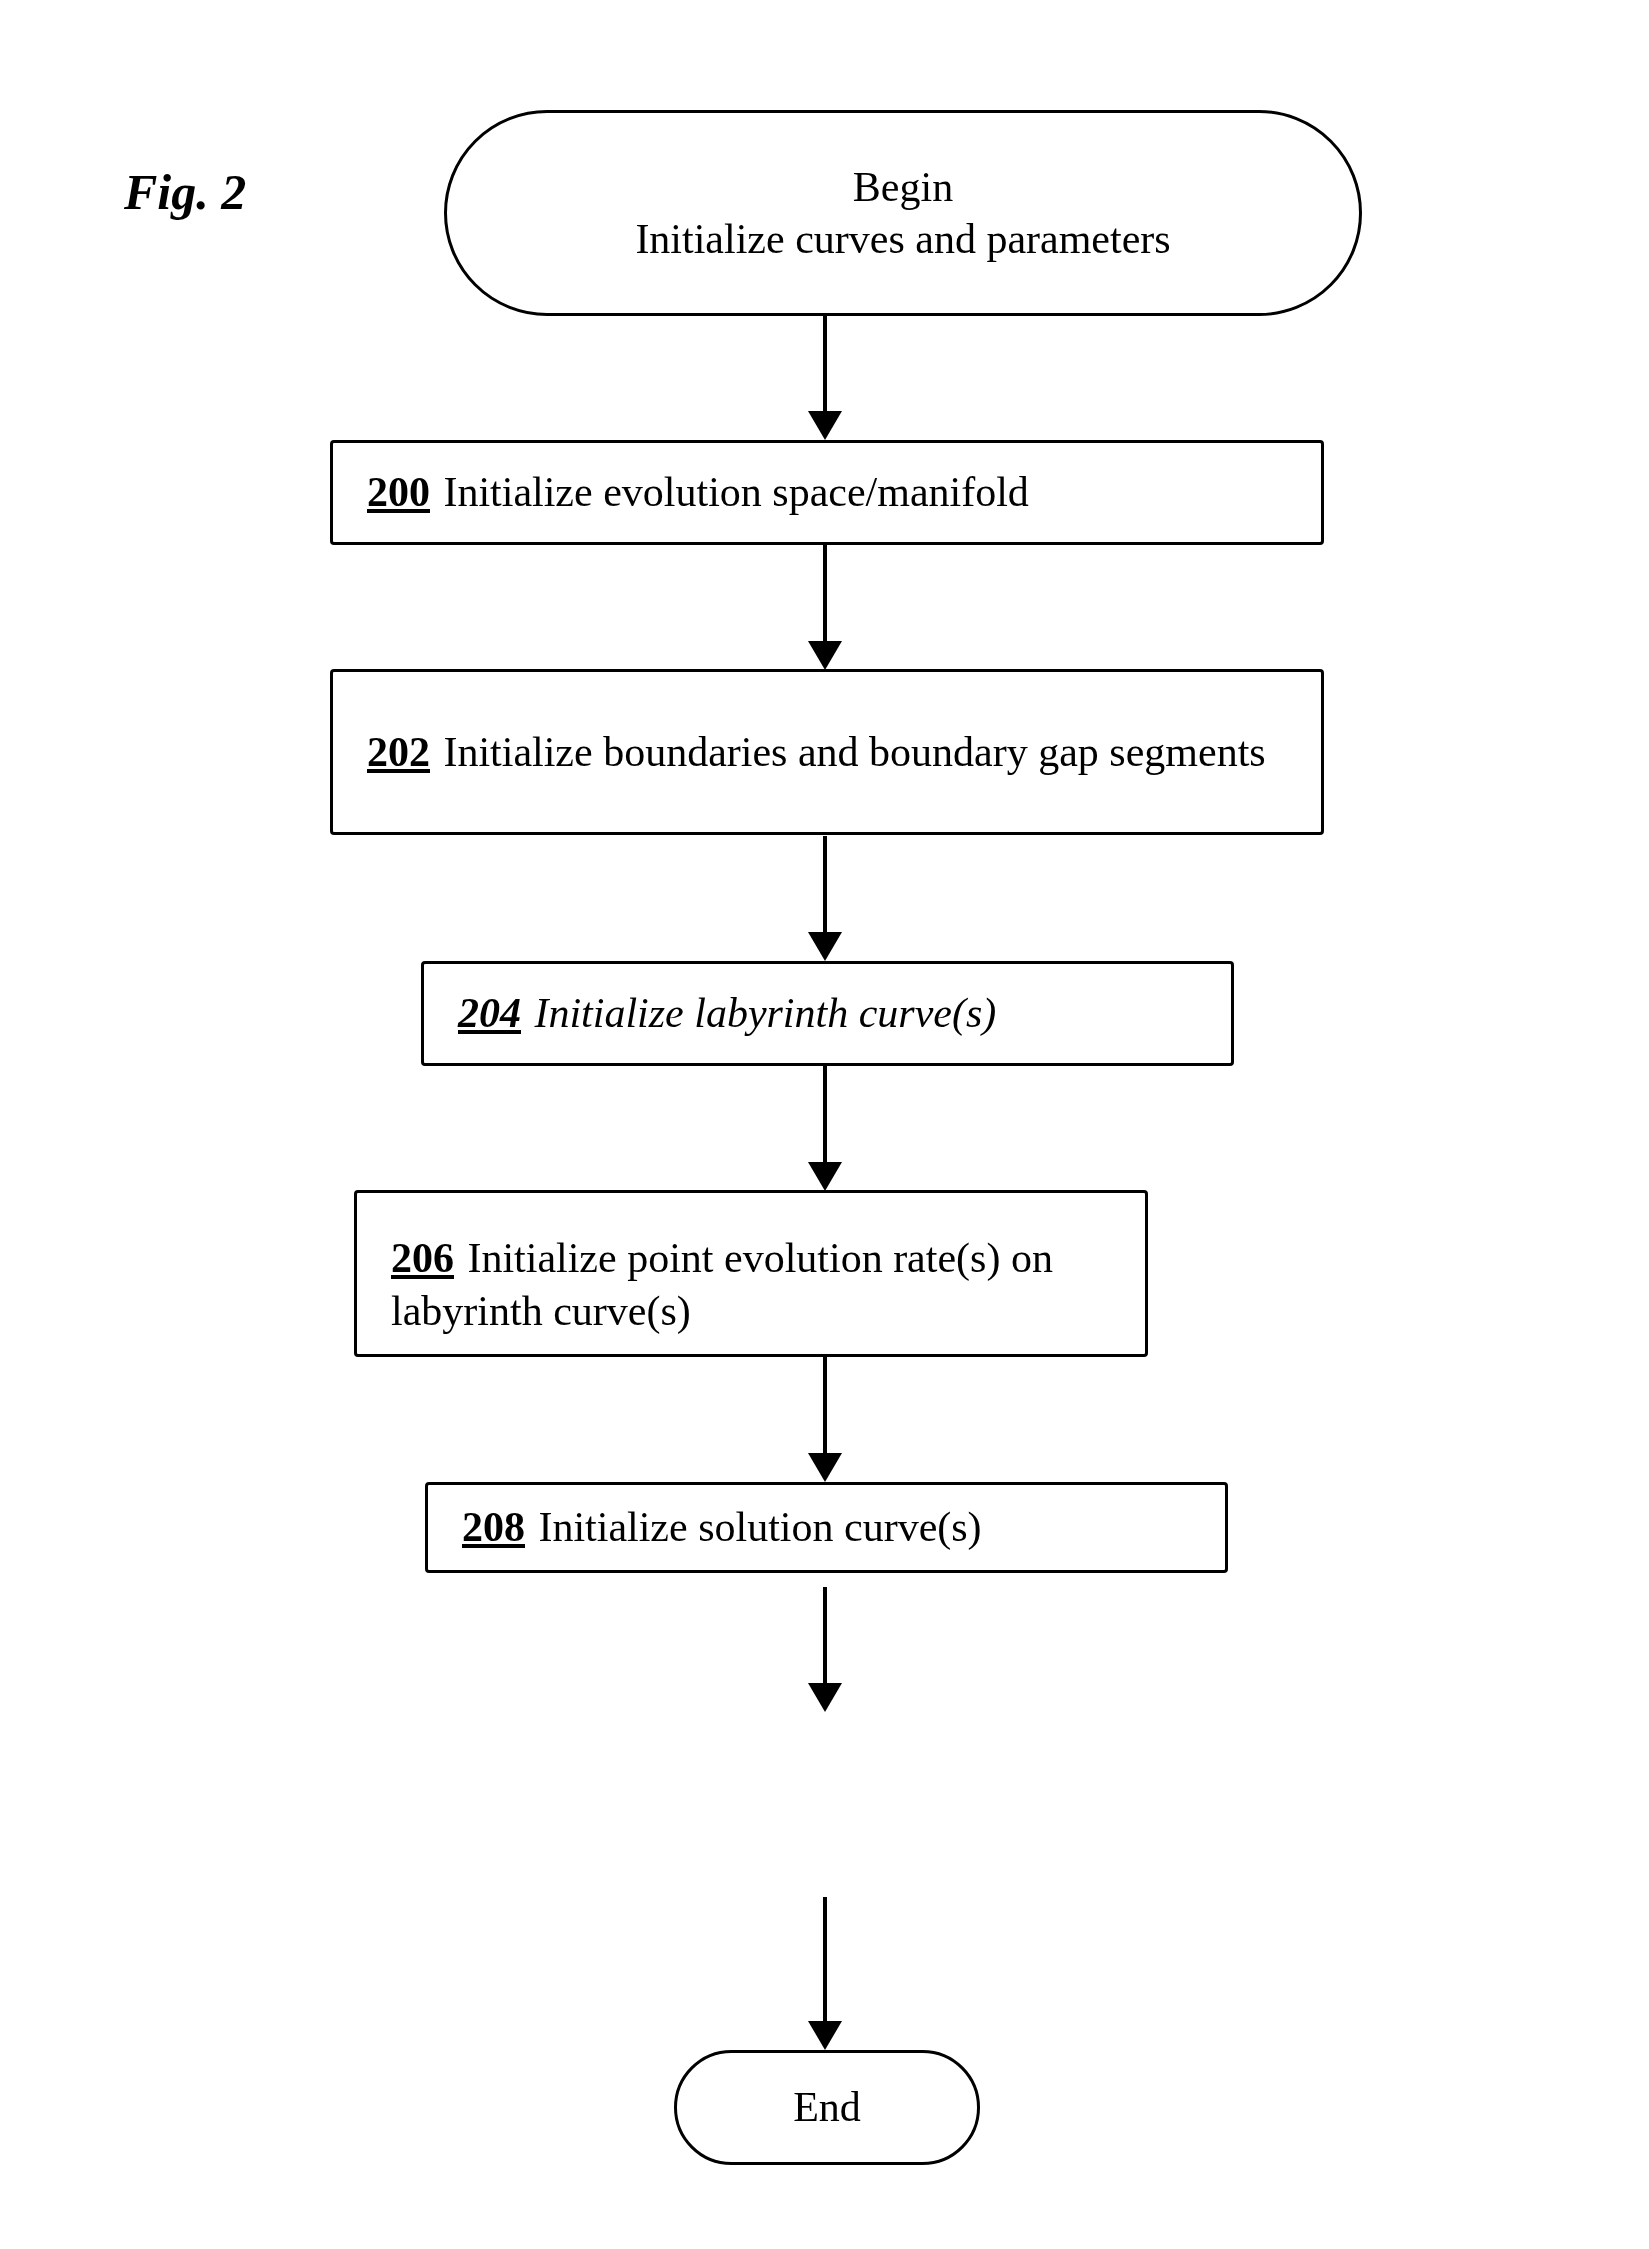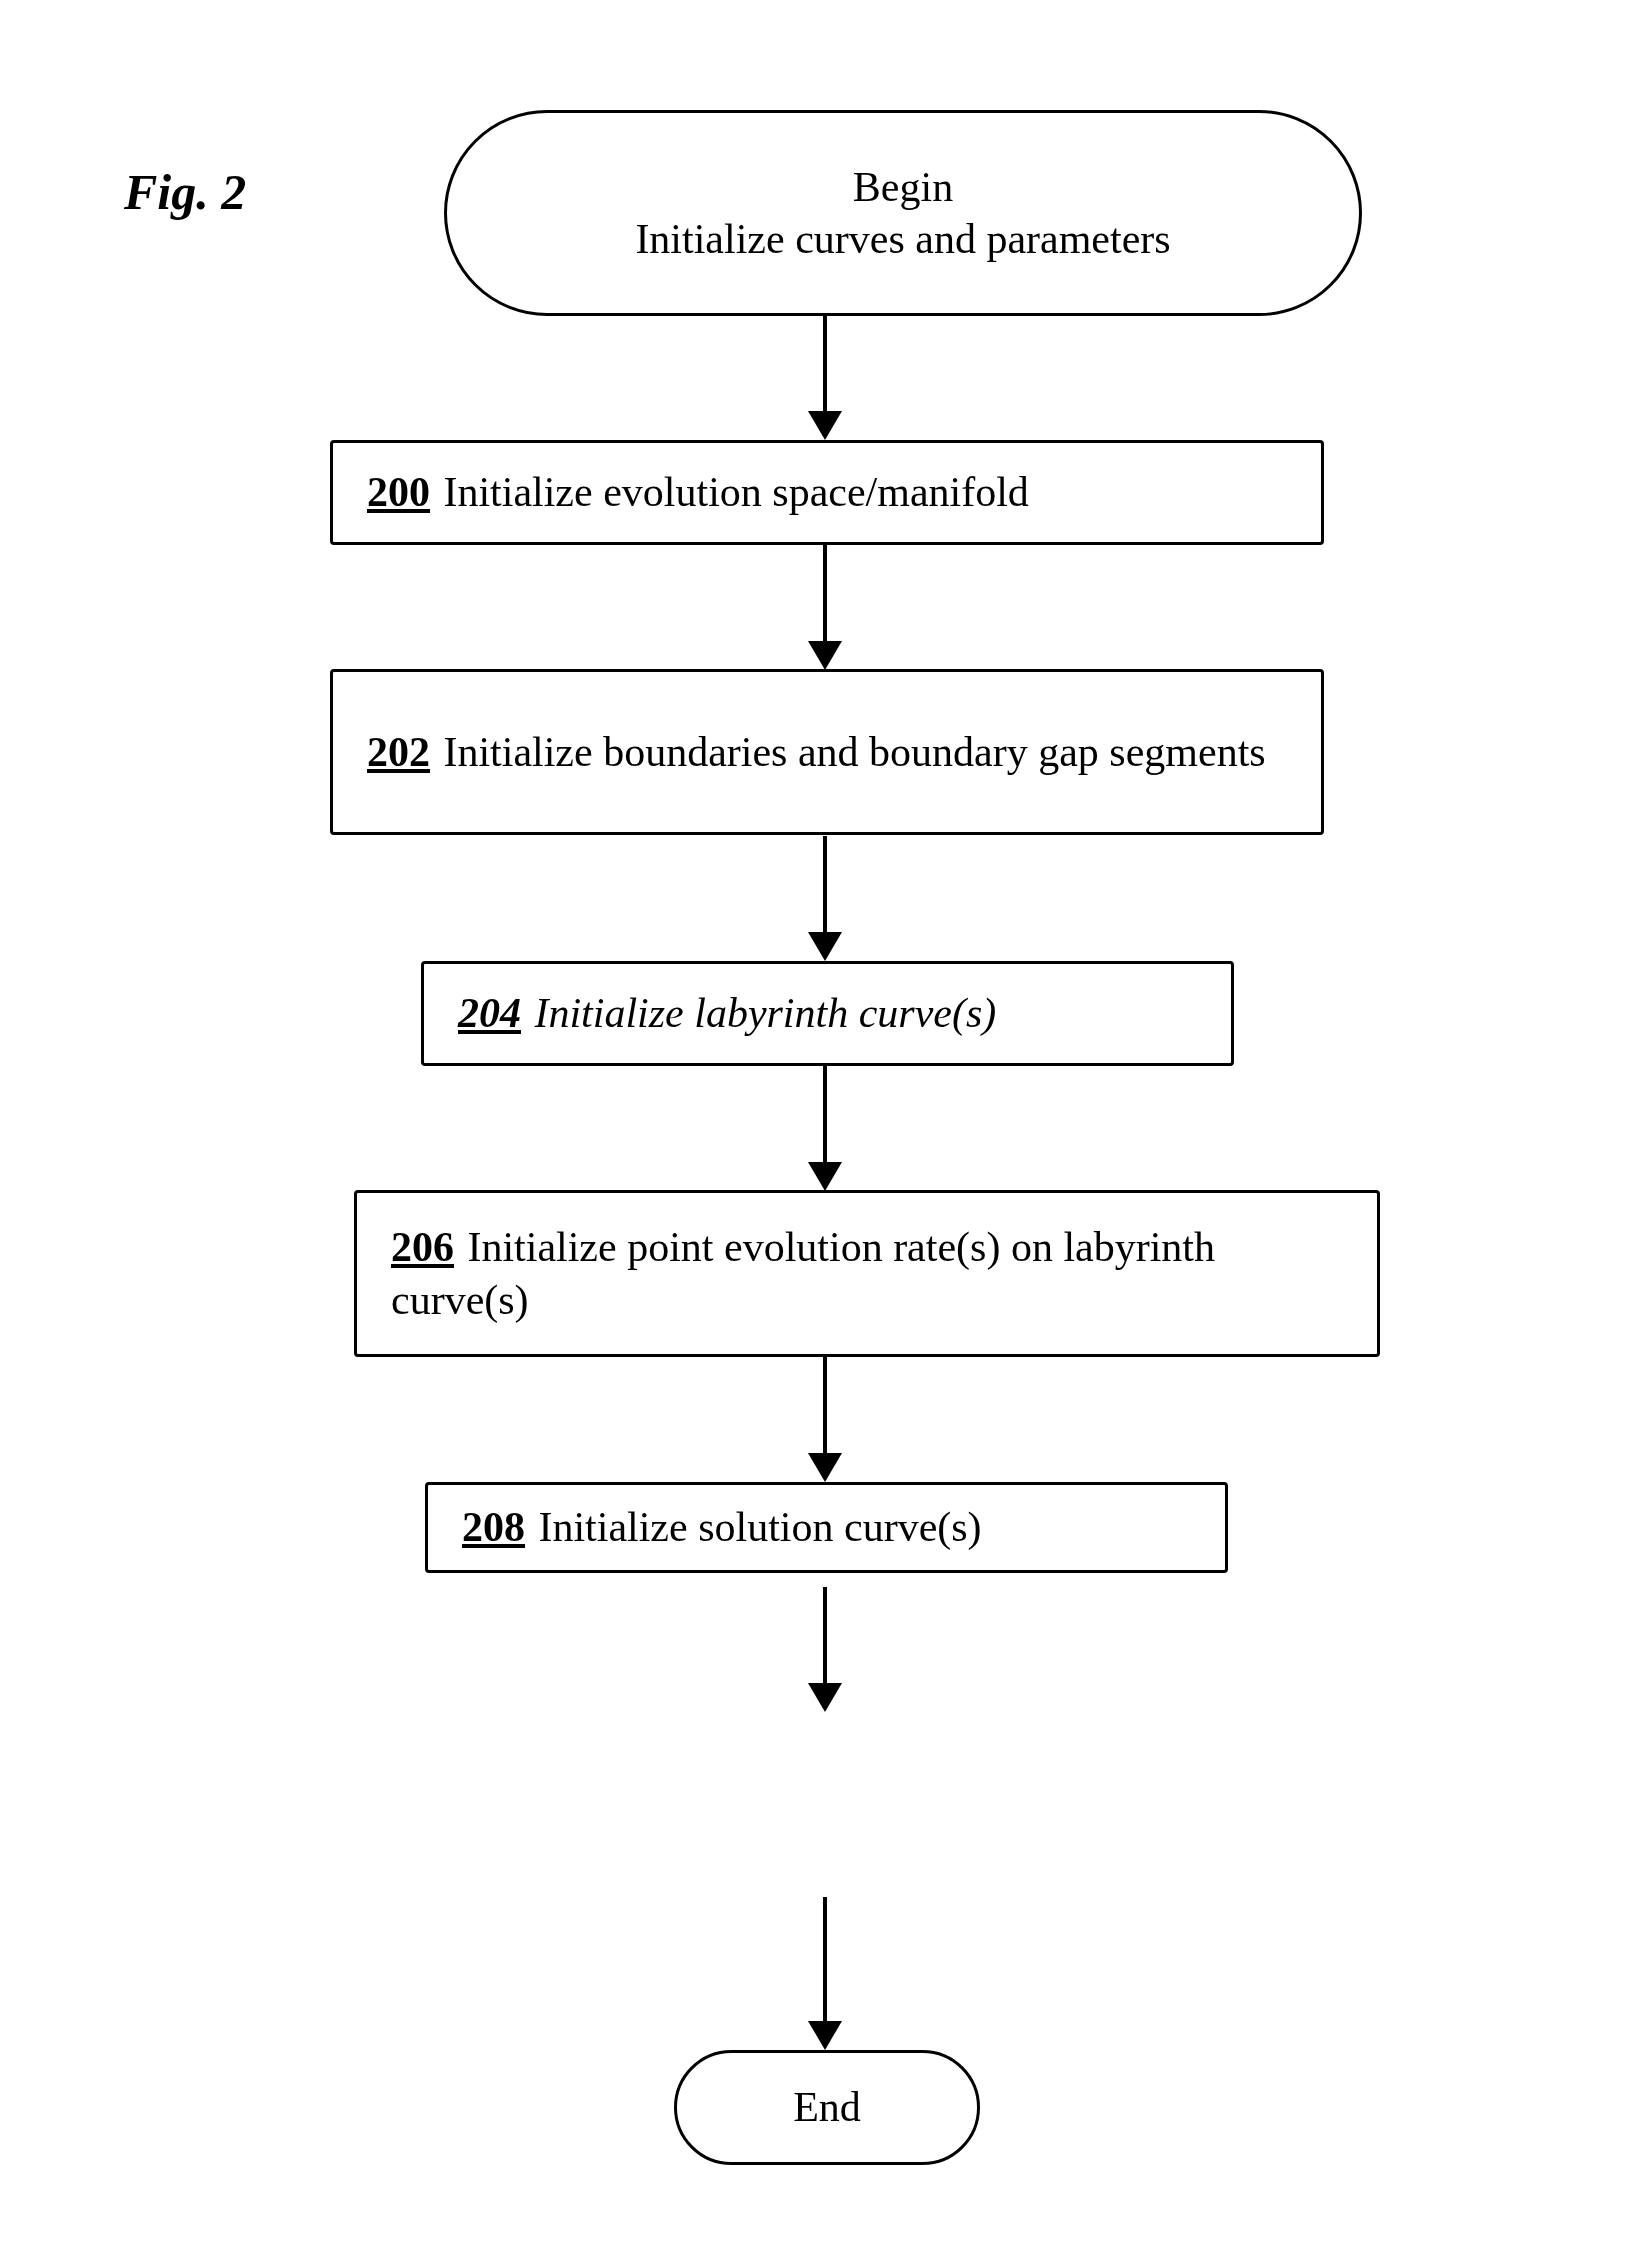--- a/index.html
+++ b/index.html
@@ -114,21 +114,21 @@
     <span>
       <span class="stepnum">204</span><span>Initialize labyrinth curve(s)</span>
     </span>
   </div>
 
   <div class="arrow" style="left:825px; top:1066px;">
     <div class="shaft" style="top:0; height:96px;"></div>
     <div class="head" style="top:96px;"></div>
   </div>
 
-  <div class="node process" style="left:354px; top:1190px; width:1026px; height:167px;">
+  <div class="node process" style="left:354px; top:1190px; width:794px; height:167px;align-items:flex-end;">
     <span>
       <span class="stepnum">206</span><span>Initialize point evolution rate(s) on labyrinth curve(s)</span>
     </span>
   </div>
 
   <div class="arrow" style="left:825px; top:1357px;">
     <div class="shaft" style="top:0; height:96px;"></div>
     <div class="head" style="top:96px;"></div>
   </div>
 

